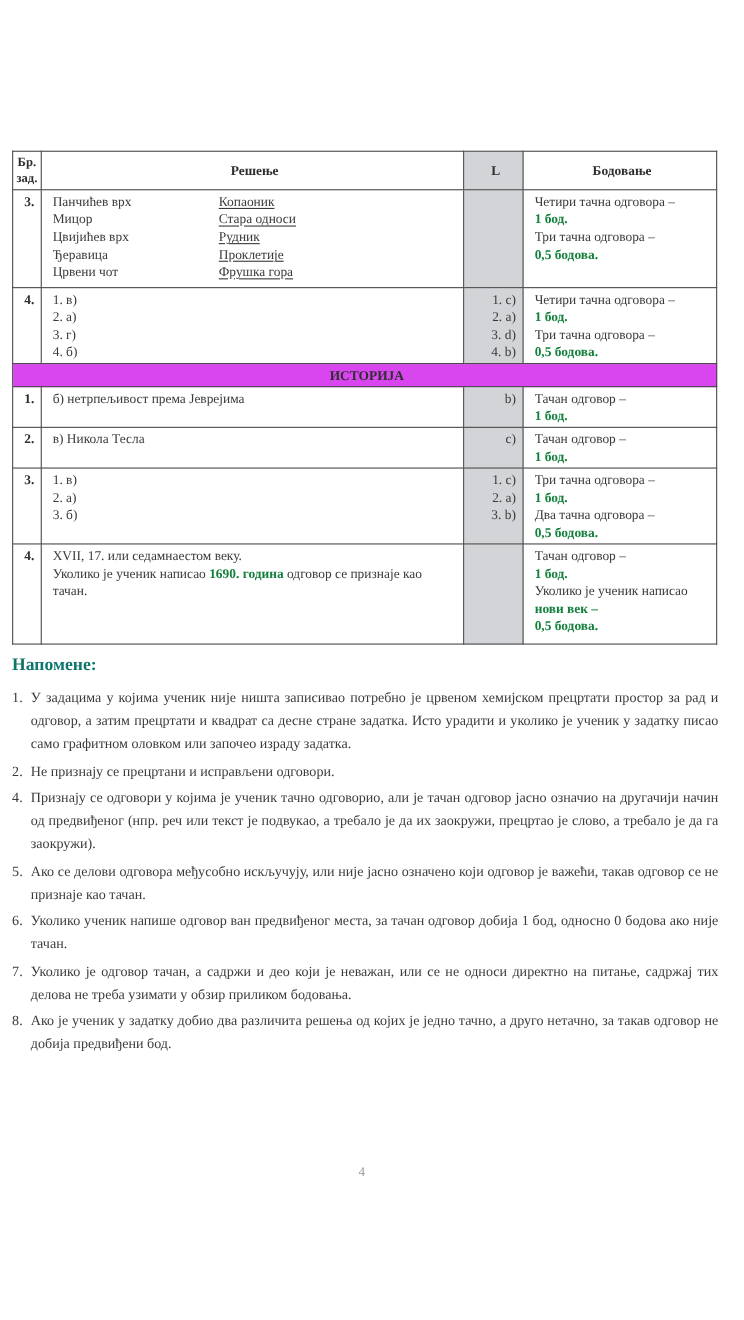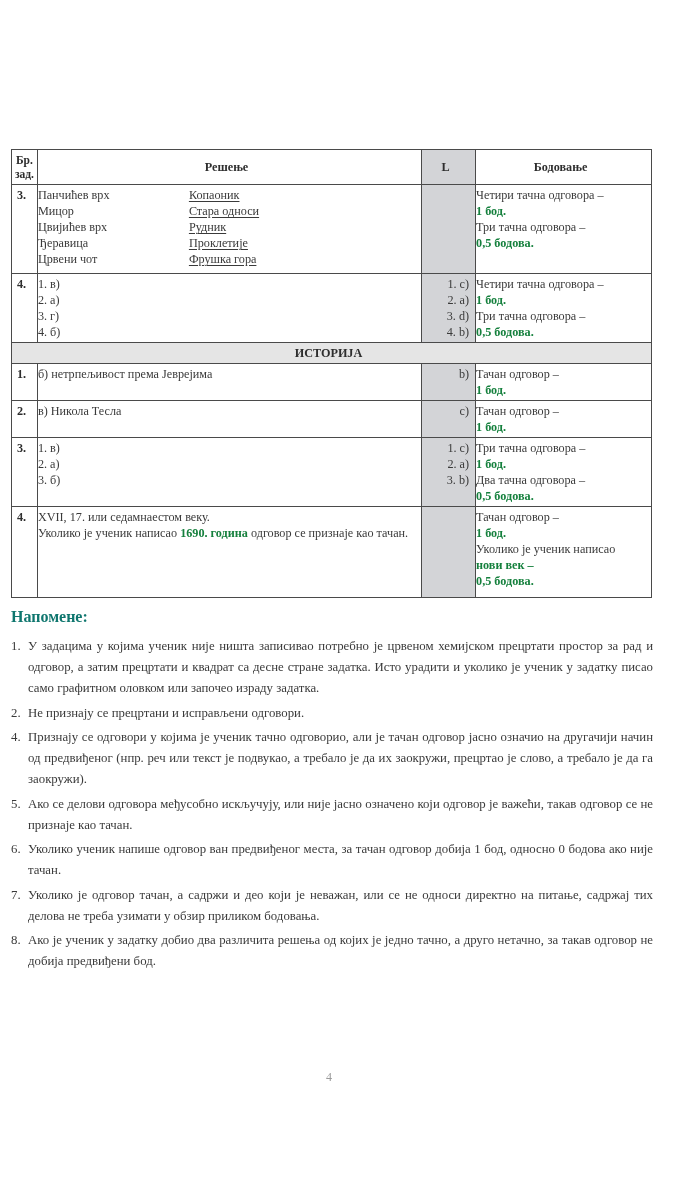--- a/index.html
+++ b/index.html
@@ -1,52 +1,52 @@
 <!DOCTYPE html>
 <html><head>
   <meta charset="utf-8">
   <style>
     html, body { margin: 0; padding: 0; background: #ffffff; }
     body {
       width: 676px; height: 1200px; position: relative; overflow: hidden;
       font-family: "Liberation Serif", "DejaVu Serif", serif;
       color: #3a3a3a;
     }
-    .page { position: absolute; left: 0; top: 12px; width: 676px; height: 888px; }
+    .page { position: absolute; left: 0; top: 0; width: 676px; height: 888px; }
 
     table.key {
       position: absolute; left: 11px; top: 137px;
       width: 641px;
       border-collapse: collapse;
       font-size: 12.2px;
       line-height: 16px;
       table-layout: fixed;
     }
     table.key td, table.key th {
       border: 1.5px solid #4a4a4a;
       vertical-align: top;
-      padding: 2px 6px 2px 0;
+      padding: 2px 6px 2px 10px;
     }
     table.key th {
       font-weight: bold;
       vertical-align: middle;
       text-align: center;
       color: #2e2e2e;
       height: 30px;
     }
     .col-num { width: 24px; }
     .col-sol { width: 356px; }
     .col-l   { width: 50px; }
     .col-pts { width: 163px; }
     .gray { background: #d3d4d7; }
     td.num { font-weight: bold; text-align: center; padding-left: 2px; padding-right: 2px; color: #2e2e2e; }
     td.l { text-align: right; padding-right: 10px; }
     td.pts { padding-left: 5px; }
     td.section {
-      background: #e5e5e5; text-align: center; font-weight: bold;
+      background: #d946ef; text-align: center; font-weight: bold;
       padding: 1px 0; color: #2e2e2e;
     }
     .line { display: block; white-space: nowrap; }
     .wrap { display: block; white-space: normal; }
     .b { font-weight: bold; color: #15803d; }
     .pair { display: flex; }
     .pair .left { width: 135px; }
     .pair .right { text-decoration: underline; text-decoration-thickness: 1px; text-underline-offset: 2px; margin-left: 16px; }
 
     .notes-title {

